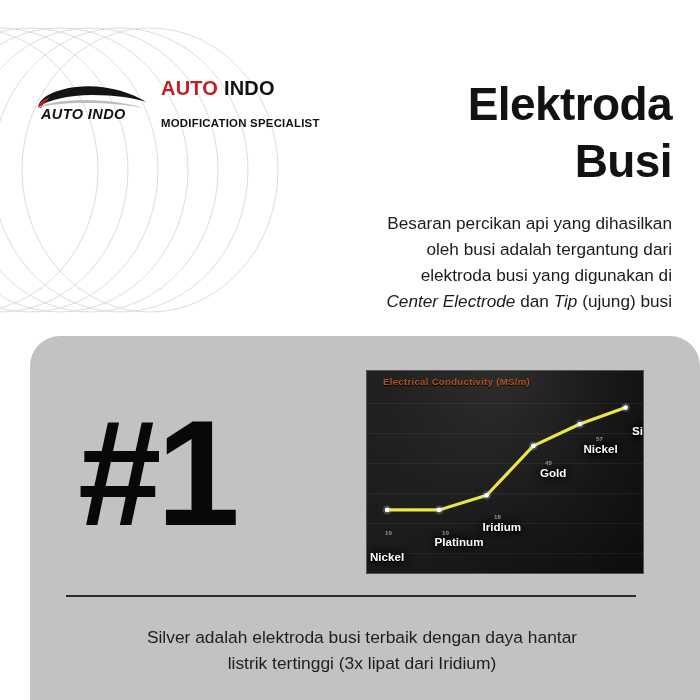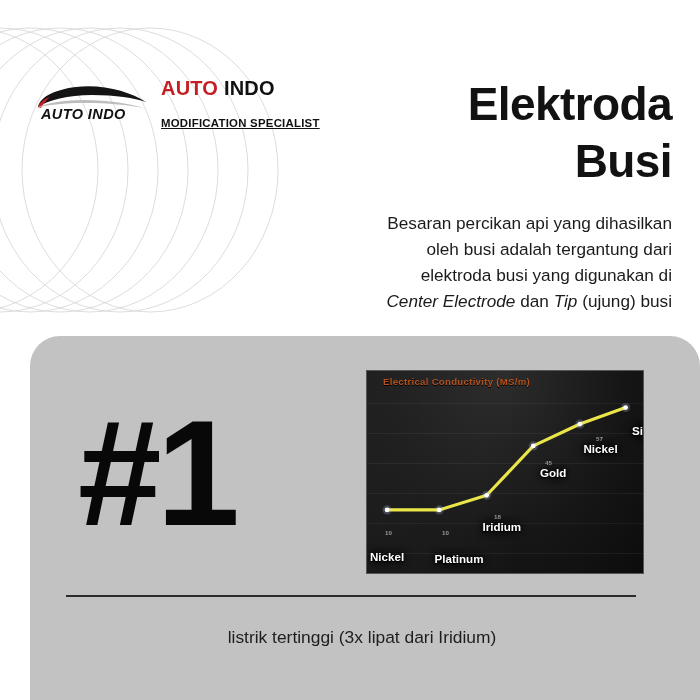--- a/index.html
+++ b/index.html
@@ -30,21 +30,21 @@
     position:absolute; left:11px; top:23px;
     font-style:italic; font-weight:bold; font-size:14.5px;
     letter-spacing:.4px; color:#111; white-space:nowrap;
   }
   #logo-words { line-height:1.02; padding-bottom:2px; }
   #logo-line1 { font-size:20px; font-weight:bold; letter-spacing:.2px; white-space:nowrap; }
   #logo-auto { color:#c32026;text-align:right; }
   #logo-indo { color:#111; }
   #logo-line2 {
     font-size:11.4px; font-weight:bold; color:#111;
-    letter-spacing:.25px; white-space:nowrap; margin-top:20px;text-decoration:underline;
+    letter-spacing:.25px; white-space:nowrap; margin-top:20px;
   }
 
   #title {
     position:absolute; right:28px; top:64px; width:430px;
     text-align:right; font-size:46px; font-weight:bold;
     color:#121212; line-height:1.23; letter-spacing:-.6px;margin-top:12px;
   }
   #lede {
     position:absolute; right:28px; top:210px; width:420px;
     text-align:right; font-size:17.2px; color:#1b1b1b;
@@ -184,29 +184,30 @@
         <circle cx="182" cy="82" r="5" fill="rgba(200,215,255,0.22)"></circle>
         <circle cx="182" cy="82" r="2.6" fill="#ffffff"></circle>
         <circle cx="233" cy="58" r="5" fill="rgba(200,215,255,0.22)"></circle>
         <circle cx="233" cy="58" r="2.6" fill="#ffffff"></circle>
         <circle cx="283" cy="40" r="5" fill="rgba(200,215,255,0.22)"></circle>
         <circle cx="283" cy="40" r="2.6" fill="#ffffff"></circle>
       </svg>
   <div class="pt-value" style="left: 18px; top: 158px;">10</div>
       <div class="pt-label" style="left: 3px; top: 179px;">Nickel</div>
       <div class="pt-value" style="left: 75px; top: 158px;">10</div>
-      <div class="pt-label" style="left: 58.5px; top: 181px; padding-left: 9px;">Platinum</div>
+      <div class="pt-label" style="left: 58.5px; top: 164px; padding-left: 9px;">Platinum</div>
       <div class="pt-value" style="left: 127px; top: 142px;">18</div>
       <div class="pt-label" style="left: 115.5px; top: 149px;">Iridium</div>
       <div class="pt-value" style="left: 178px; top: 88px;">45</div>
       <div class="pt-label" style="left: 173px; top: 95px;">Gold</div>
       <div class="pt-value" style="left: 229px; top: 64px;">57</div>
       <div class="pt-label" style="left: 216.5px; top: 71px;">Nickel</div>
       <div class="pt-value" style="left: 279px; top: 46px;">66</div>
       <div class="pt-label" style="left: 265px; top: 53px;">Silver</div>
     </div>
 
   <div id="divider"></div>
 
   <div id="caption">
+    <div>Silver adalah elektroda busi terbaik dengan daya hantar</div>
     <div>listrik tertinggi (3x lipat dari Iridium)</div>
   </div>
 </div>
 
 </body></html>

